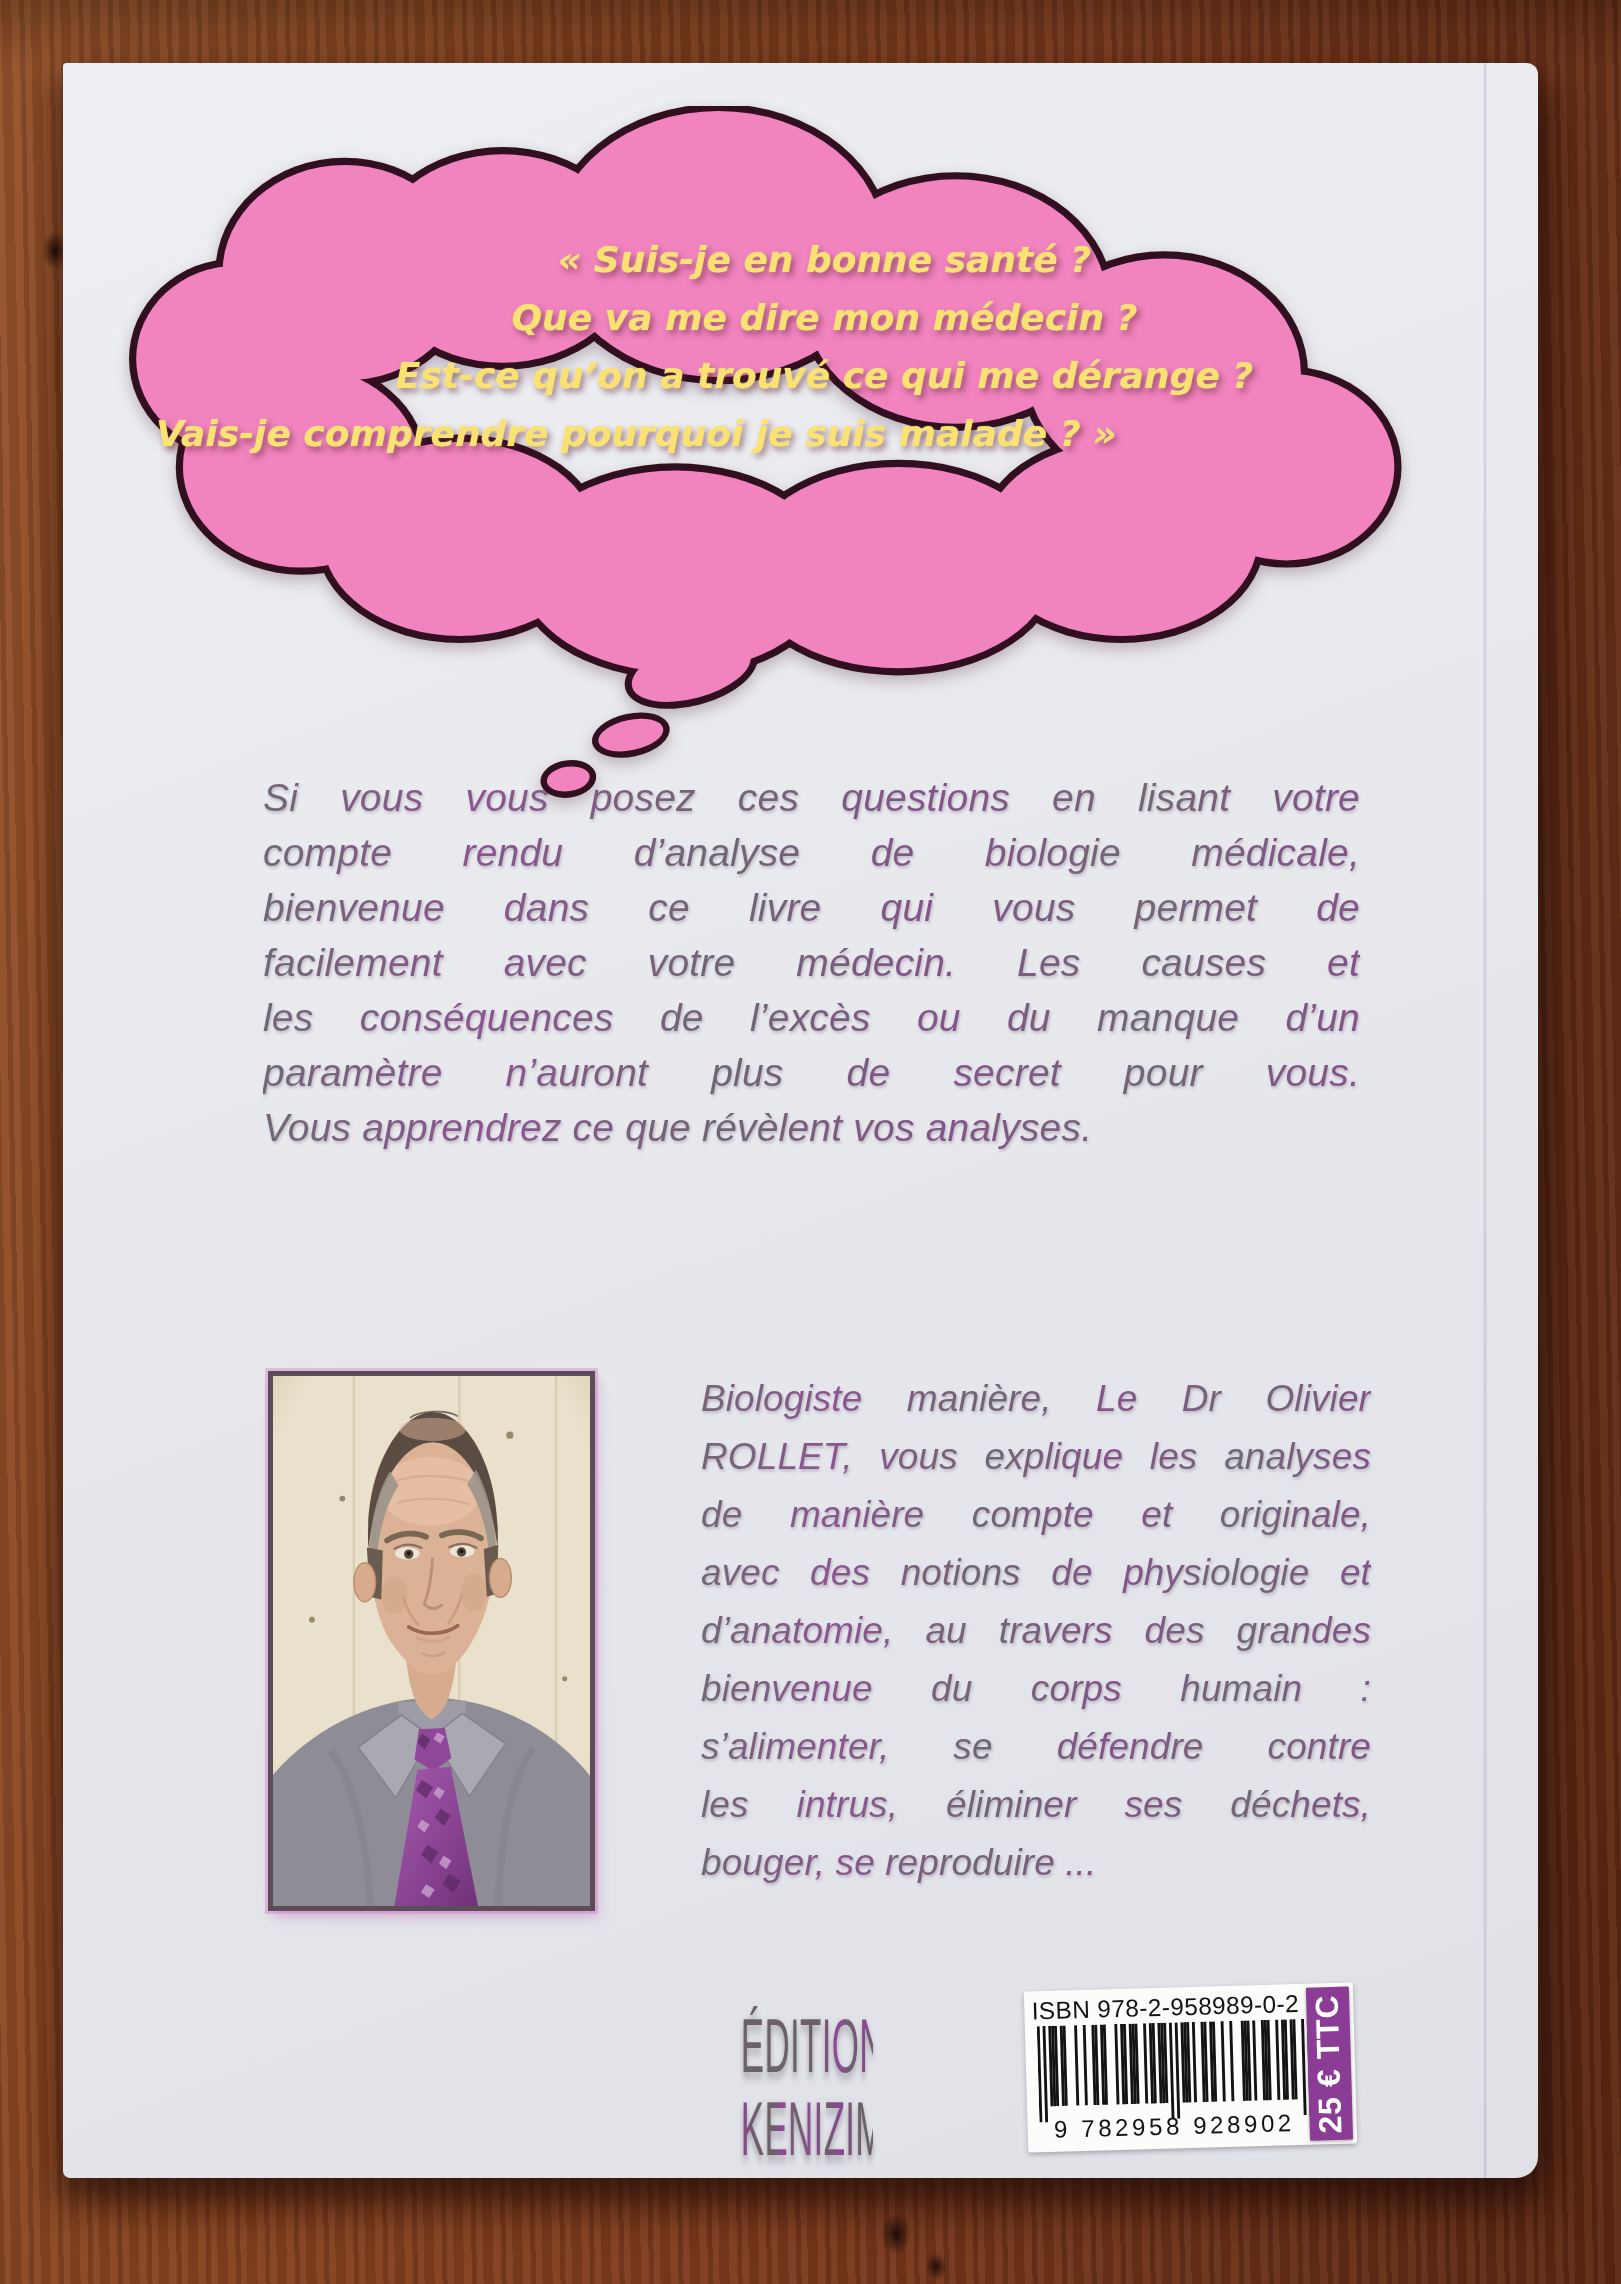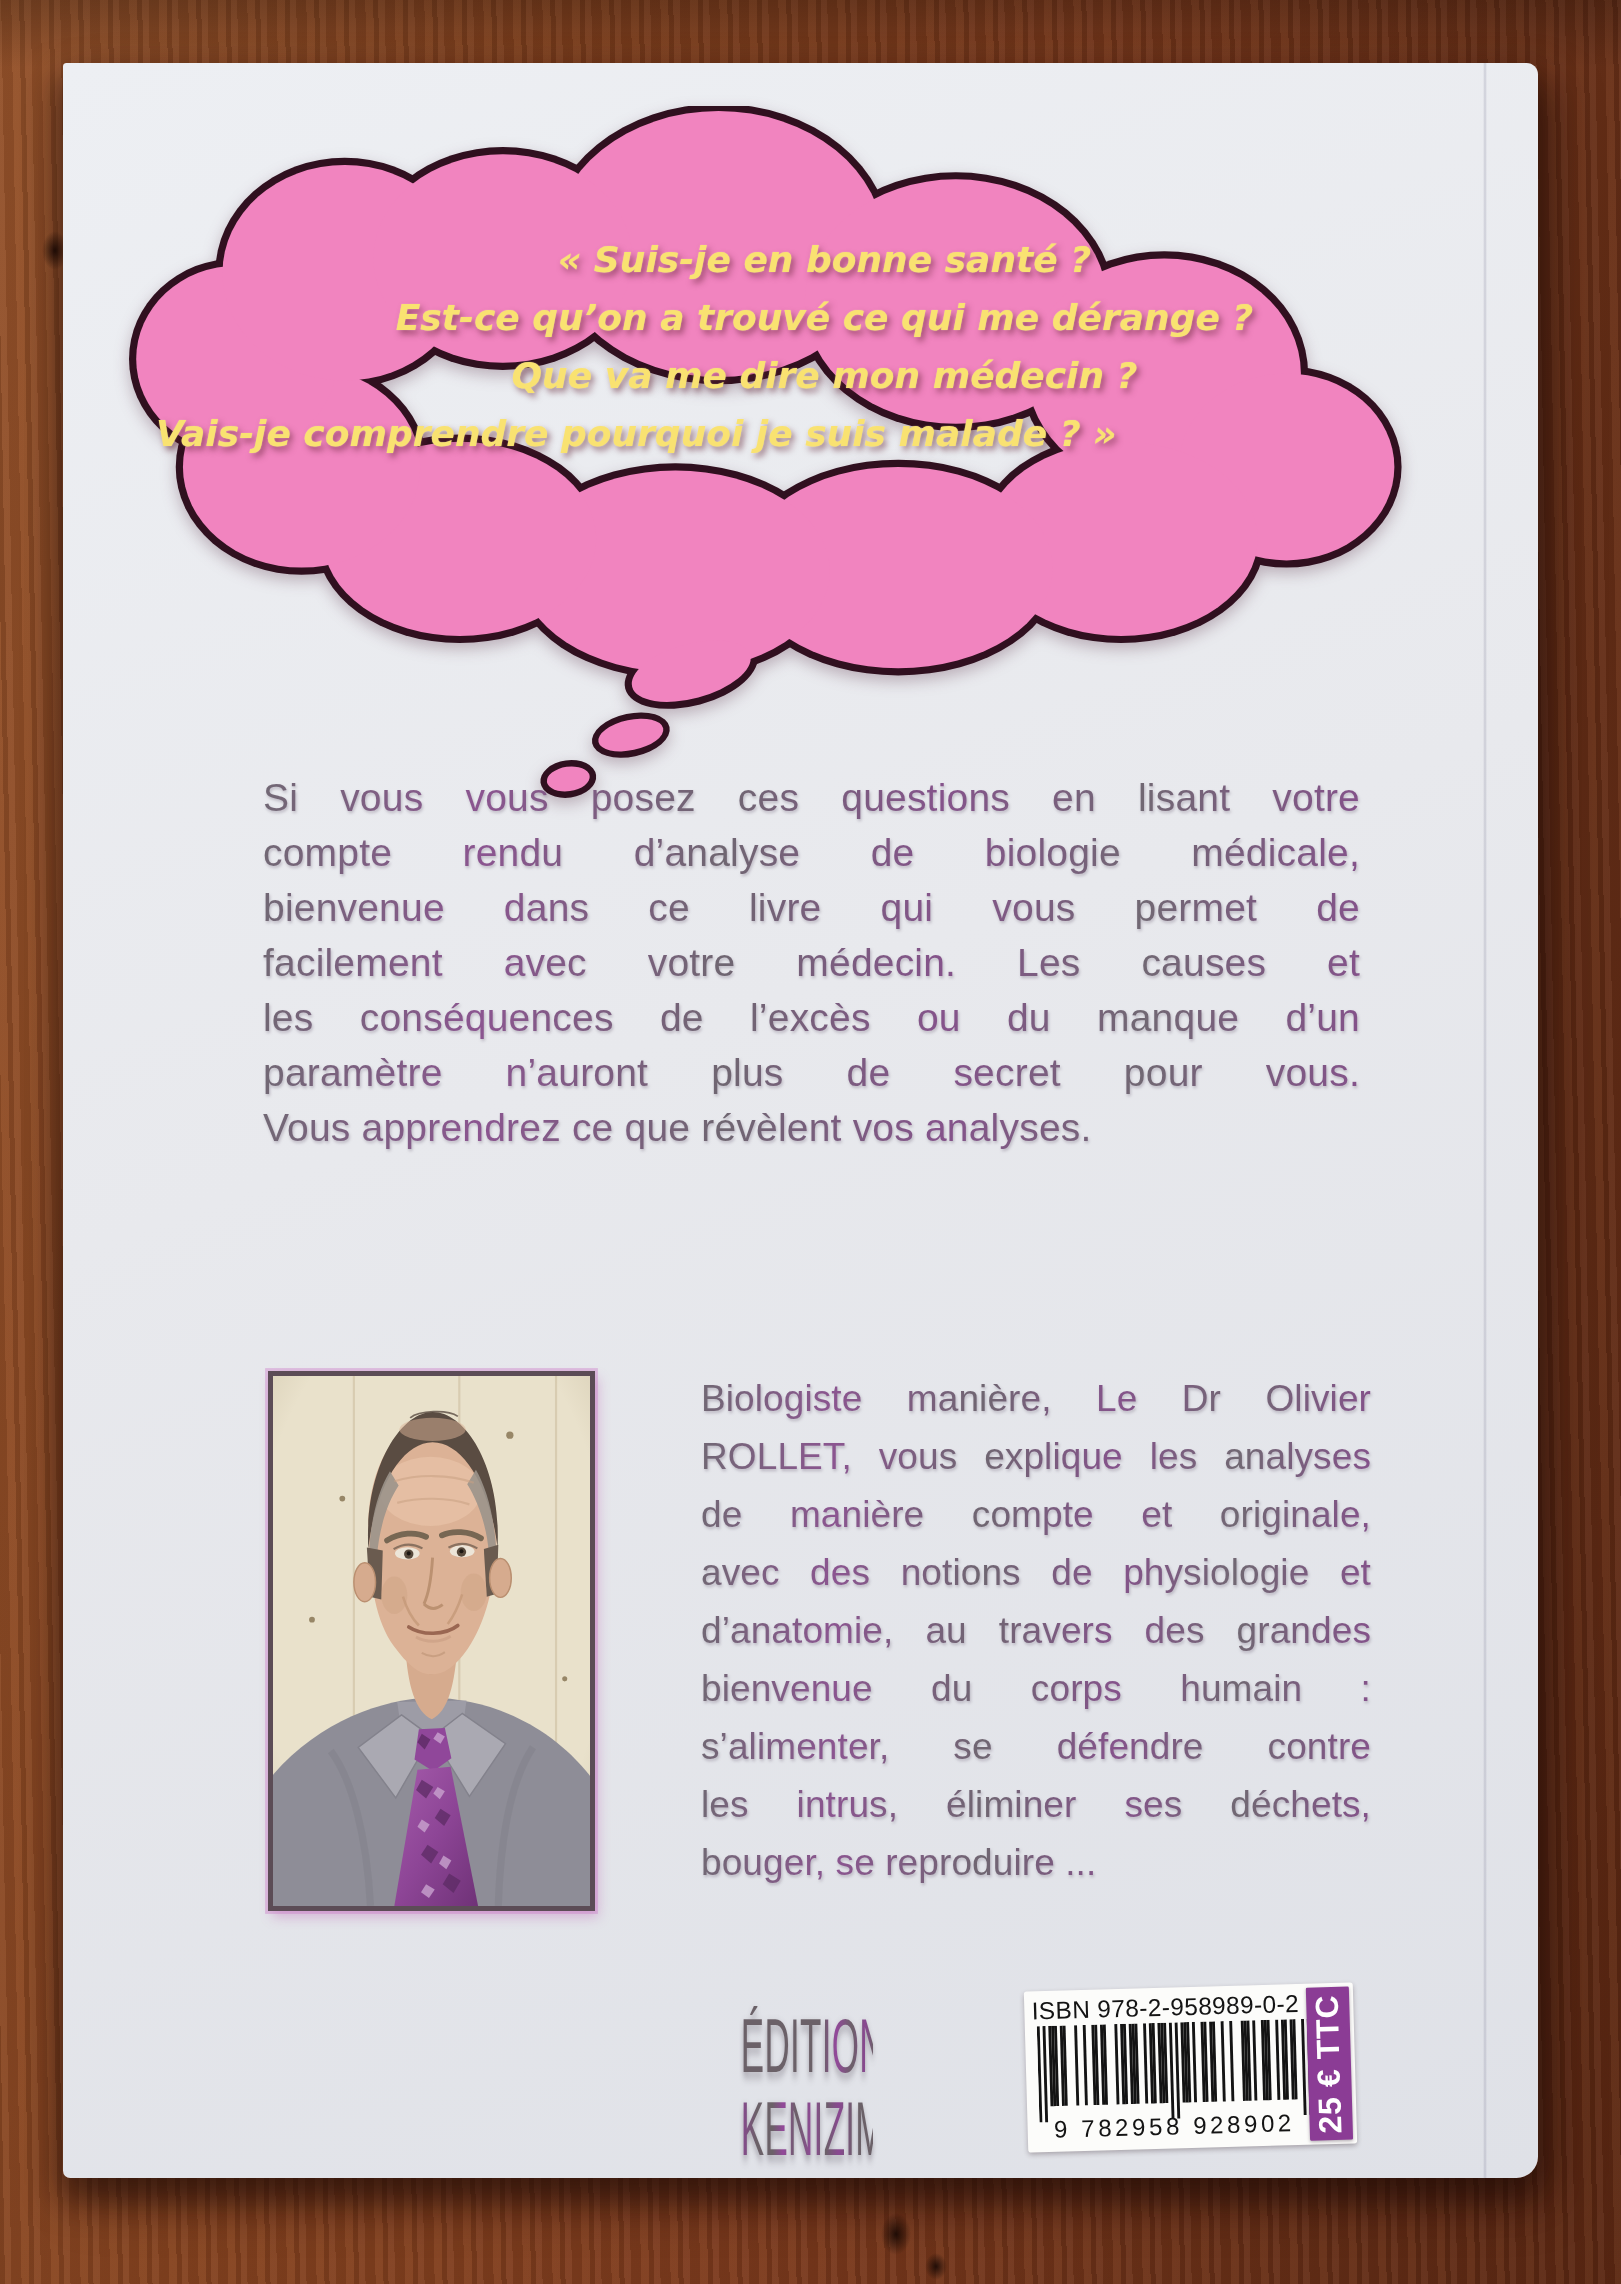--- a/index.html
+++ b/index.html
@@ -34,21 +34,21 @@
   
   .jline{display:block;text-align:justify;text-align-last:justify;}
   .jline.last{text-align-last:left;}
   .intro{position:absolute;left:200px;top:707px;width:1097px;
     font-size:39px;line-height:55px;letter-spacing:0.2px;}
   .bio{position:absolute;left:638px;top:1307px;width:670px;
     font-size:37px;line-height:58px;letter-spacing:0.1px;}
   .intro .jline,.bio .jline,.grad-line{
     background:linear-gradient(94deg,#716874 0%,#8b5590 20%,#6f6671 42%,#85538b 62%,#716873 80%,#84528a 100%);
     -webkit-background-clip:text;background-clip:text;color:transparent;
-    filter:drop-shadow(1.4px 2.2px 1.4px rgba(70,50,80,0.28));}
+    filter:drop-shadow(1.4px 2.2px 1.4px rgba(70,50,80,0.28));font-style:italic;}
   
   .portrait{position:absolute;left:205px;top:1308px;width:327px;height:540px;
     box-sizing:border-box;border:5.8px solid #5c4c56;background:#e9e1cb;
     box-shadow:0 0 0 2.9px rgba(205,120,200,0.40), 4.3px 6.5px 11.5px rgba(185,85,175,0.35);}
   .portrait svg{display:block;width:100%;height:100%;}
   
   .publisher{position:absolute;left:600px;top:1941px;width:288px;text-align:right;}
   .pub-line{font-size:76px;line-height:83px;font-weight:400;letter-spacing:0.7px;
     transform:scaleX(0.46);transform-origin:50% 50%;white-space:nowrap;
     -webkit-background-clip:text;background-clip:text;color:transparent;
@@ -116,22 +116,22 @@
           <ellipse cx="552" cy="212" rx="180" ry="145"></ellipse>
           <ellipse cx="814" cy="786" rx="85" ry="38" transform="rotate(-15 814 786)"></ellipse>
           <ellipse cx="730" cy="875" rx="46" ry="21" transform="rotate(-12 730 875)"></ellipse>
           <ellipse cx="643" cy="936" rx="30" ry="17" transform="rotate(-8 643 936)"></ellipse>
         </g>
       </g>
     </svg>
 
     <div class="bubble-text">
         <div class="jline">« Suis-je en bonne santé ?</div>
+        <div class="jline">Que va me dire mon médecin ?</div>
         <div class="jline">Est-ce qu’on a trouvé ce qui me dérange ?</div>
-        <div class="jline">Que va me dire mon médecin ?</div>
         <div class="jline last">Vais-je comprendre pourquoi je suis malade ? »</div>
       </div>
 
     <div class="intro">
         <div class="jline">Si vous vous posez ces questions en lisant votre</div>
         <div class="jline">compte rendu d’analyse de biologie médicale,</div>
         <div class="jline">bienvenue dans ce livre qui vous permet de</div>
         <div class="jline">facilement avec votre médecin. Les causes et</div>
         <div class="jline">les conséquences de l’excès ou du manque d’un</div>
         <div class="jline">paramètre n’auront plus de secret pour vous.</div>

